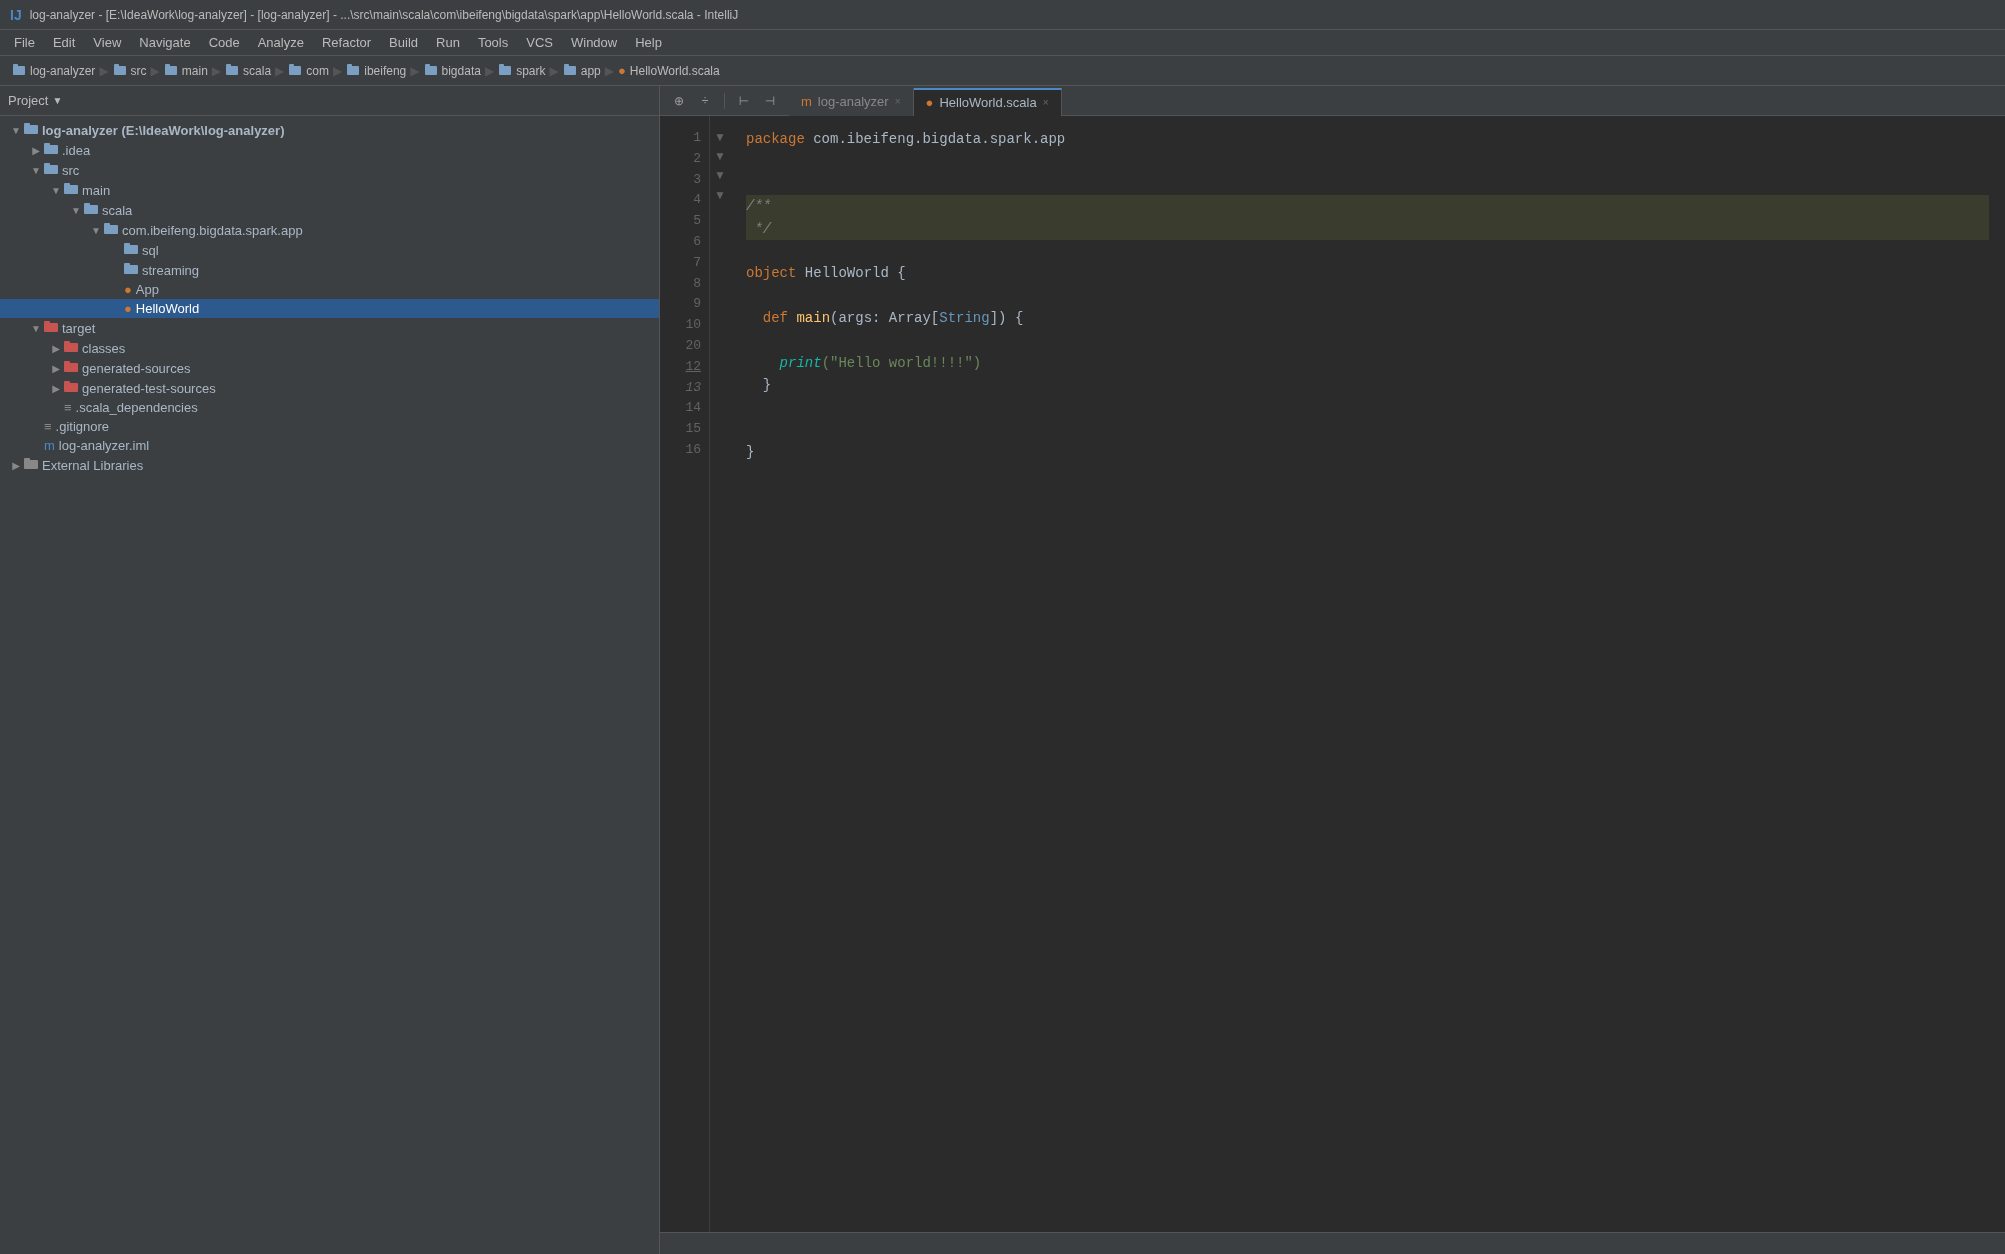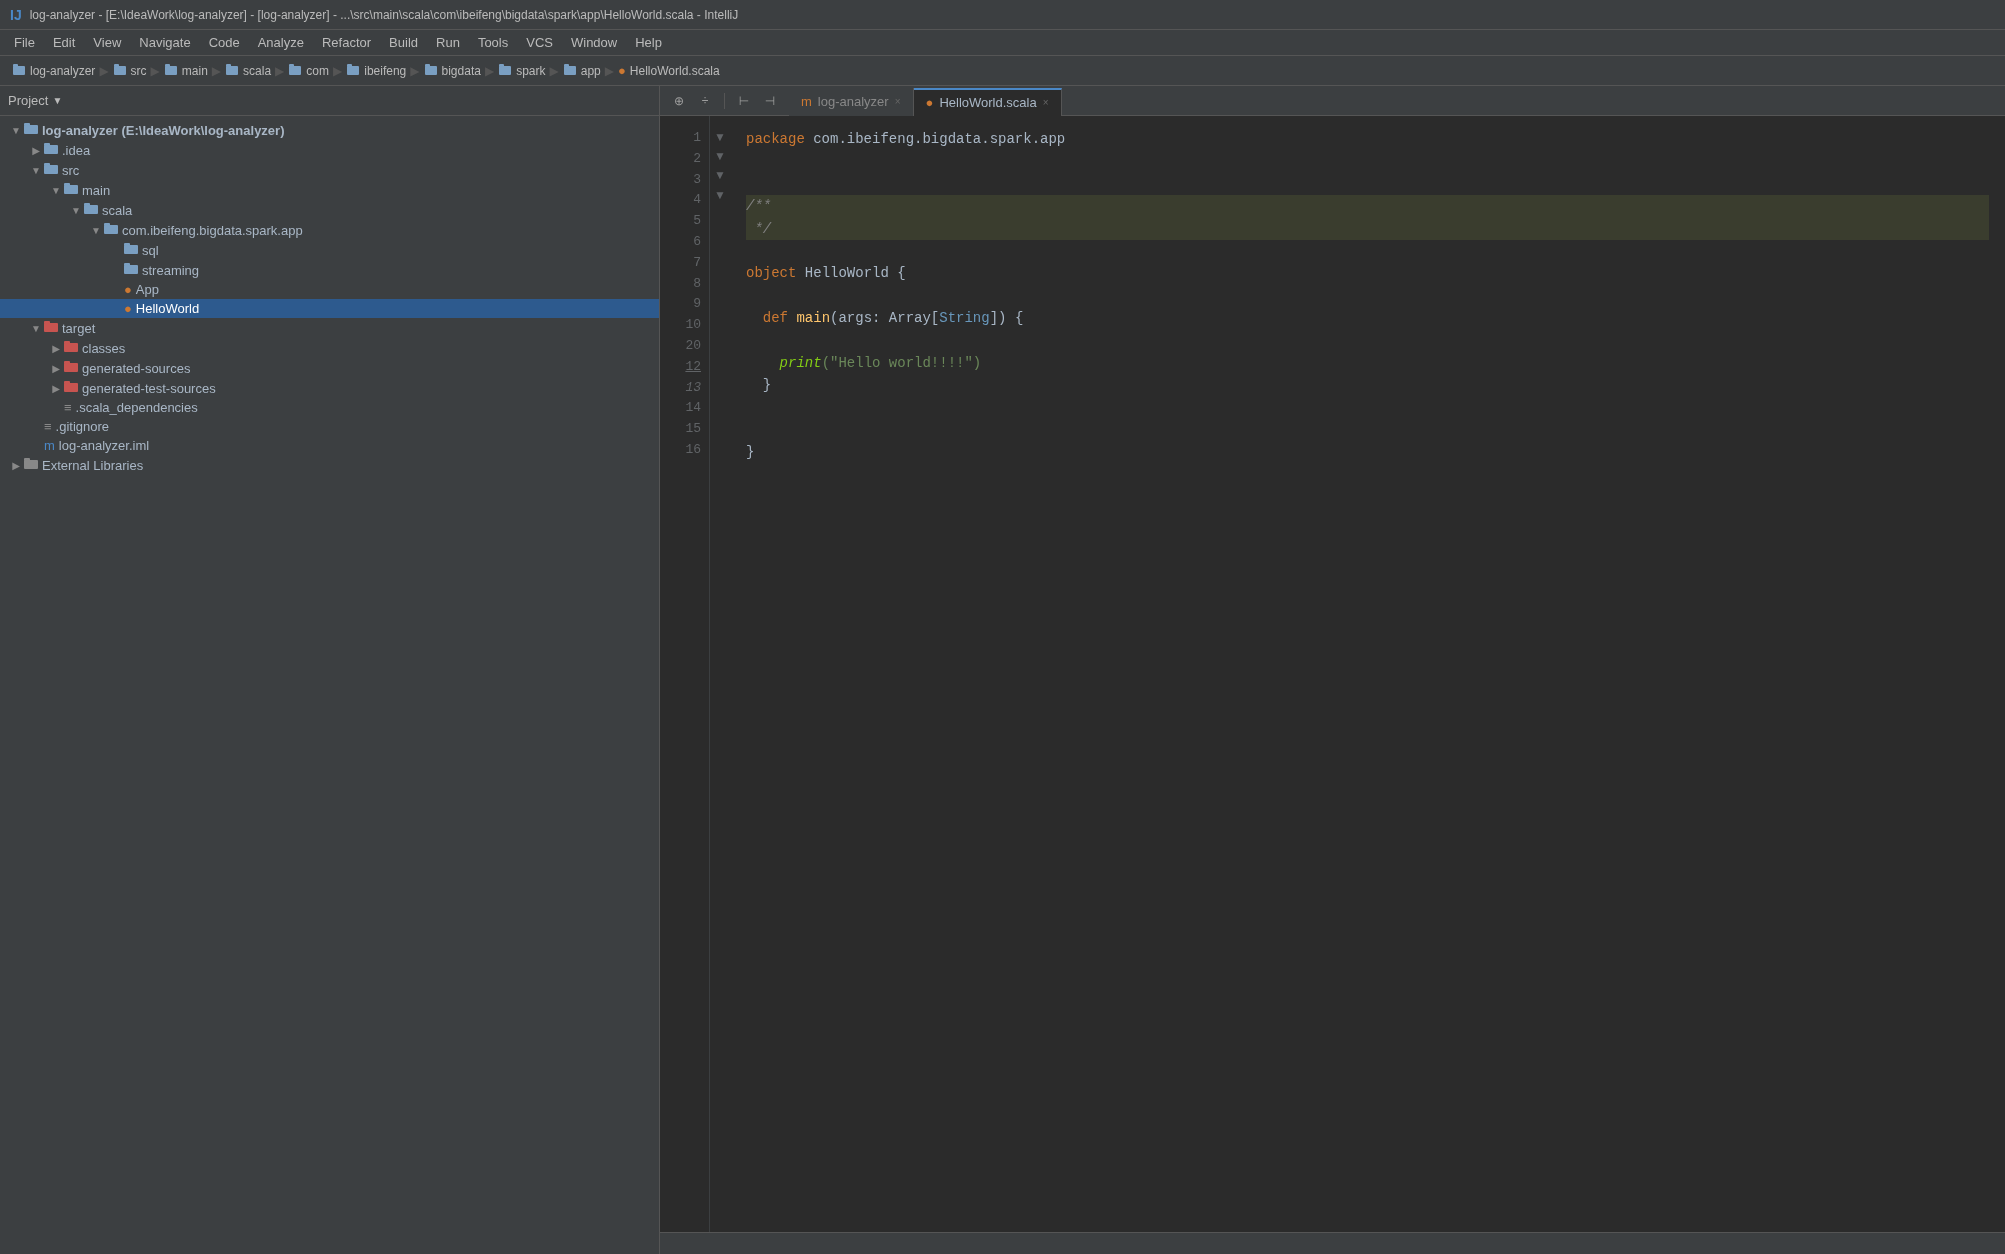--- a/index.html
+++ b/index.html
@@ -221,21 +221,21 @@
 
     
     .kw-keyword { color: #cc7832; font-style: normal; }
     .kw-def { color: #cc7832; }
     .kw-classname { color: #a9b7c6; }
     .kw-type { color: #6897bb; }
     .kw-method { color: #ffc66d; }
     .kw-string { color: #6a8759; }
     .kw-comment { color: #808080; font-style: italic; }
     .kw-package-name { color: #a9b7c6; }
-    .kw-print { color: #84cc16; font-style: italic; text-align: right; }
+    .kw-print { color: #14b8a6; font-style: italic; text-align: right; }
 
     .highlight-block {
       background: #3a3d2e;
       display: block;
     }
 
     
     #code-content::-webkit-scrollbar { width: 8px; height: 8px; }
     #code-content::-webkit-scrollbar-thumb { background: #555; }
 

